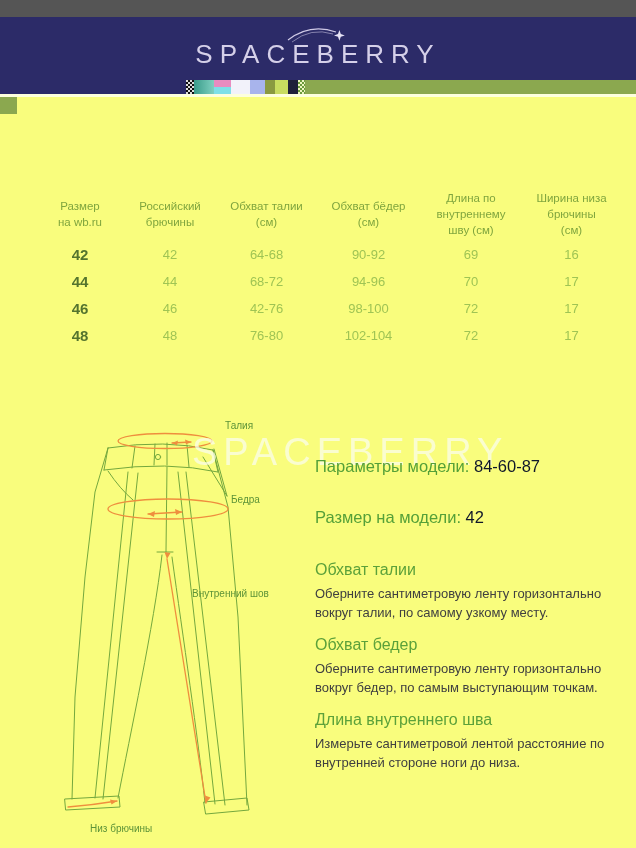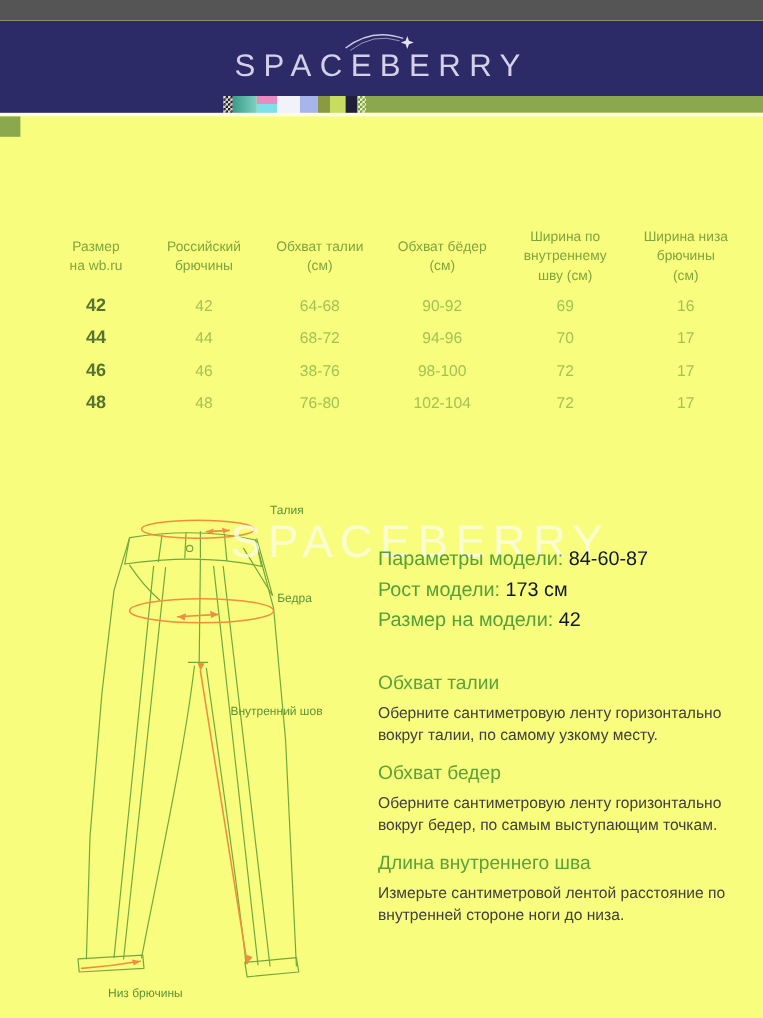--- a/index.html
+++ b/index.html
@@ -100,21 +100,21 @@
 
   <div class="tgrid thead">
     <div class="th">Размер
 на wb.ru</div>
     <div class="th">Российский
 брючины</div>
     <div class="th">Обхват талии
 (см)</div>
     <div class="th">Обхват бёдер
 (см)</div>
-    <div class="th">Ширина по
+    <div class="th">Длина по
 внутреннему
 шву (см)</div>
     <div class="th">Ширина низа
 брючины
 (см)</div>
   </div>
 
   <div class="tgrid trow r1">
     <div class="td first">42</div>
     <div class="td">42</div>
@@ -127,21 +127,21 @@
     <div class="td first">44</div>
     <div class="td">44</div>
     <div class="td">68-72</div>
     <div class="td">94-96</div>
     <div class="td">70</div>
     <div class="td">17</div>
   </div>
   <div class="tgrid trow r3">
     <div class="td first">46</div>
     <div class="td">46</div>
-    <div class="td">38-76</div>
+    <div class="td">42-76</div>
     <div class="td">98-100</div>
     <div class="td">72</div>
     <div class="td">17</div>
   </div>
   <div class="tgrid trow r4">
     <div class="td first">48</div>
     <div class="td">48</div>
     <div class="td">76-80</div>
     <div class="td">102-104</div>
     <div class="td">72</div>
@@ -203,21 +203,20 @@
   </svg>
 
   <div class="watermark">SPACEBERRY</div>
 
   <div class="dlabel lbl-waist">Талия</div>
   <div class="dlabel lbl-hips">Бедра</div>
   <div class="dlabel lbl-seam">Внутренний шов</div>
   <div class="dlabel lbl-bottom">Низ брючины</div>
 
   <div class="mline m1"><span>Параметры модели:</span><span class="val"> 84-60-87</span></div>
-  <div class="mline m2"><span>Рост модели:</span><span class="val"> 173 см</span></div>
   <div class="mline m3"><span>Размер на модели:</span><span class="val"> 42</span></div>
 
   <div class="sect-title s1t">Обхват талии</div>
   <div class="sect-text s1d">Оберните сантиметровую ленту горизонтально вокруг талии, по самому узкому месту.</div>
   <div class="sect-title s2t">Обхват бедер</div>
   <div class="sect-text s2d">Оберните сантиметровую ленту горизонтально вокруг бедер, по самым выступающим точкам.</div>
   <div class="sect-title s3t">Длина внутреннего шва</div>
   <div class="sect-text s3d">Измерьте сантиметровой лентой расстояние по внутренней стороне ноги до низа.</div>
 
 </div>

